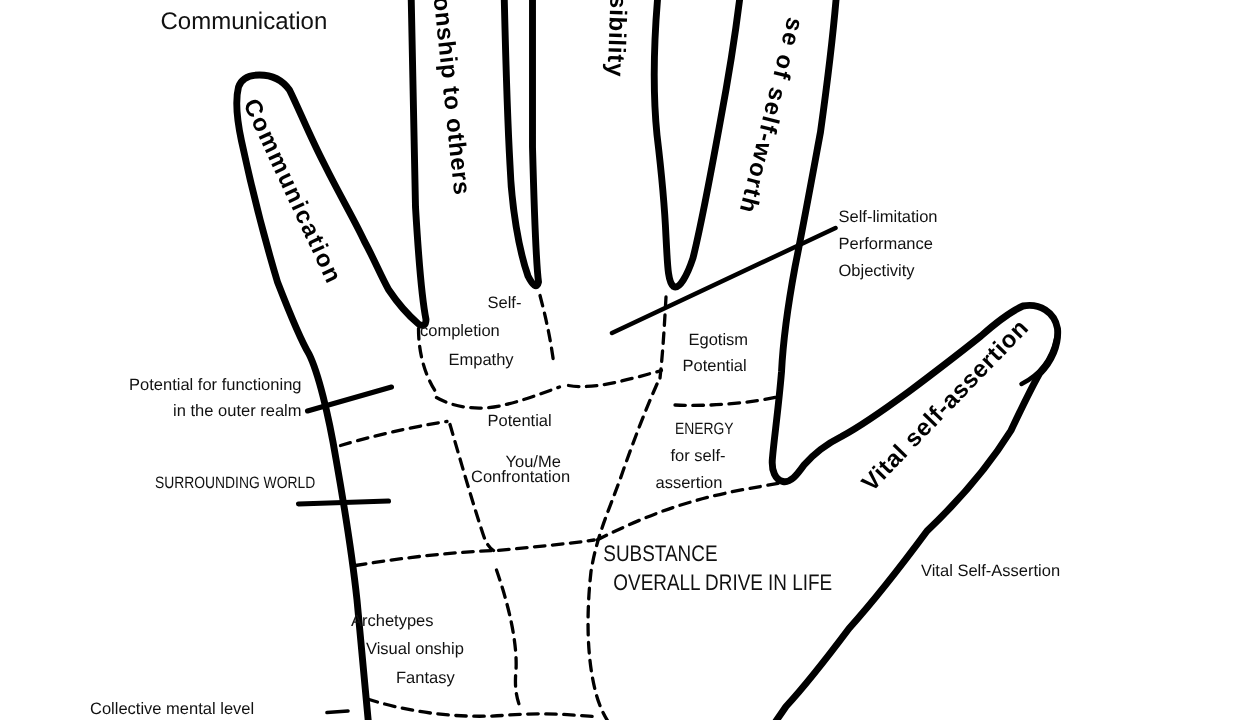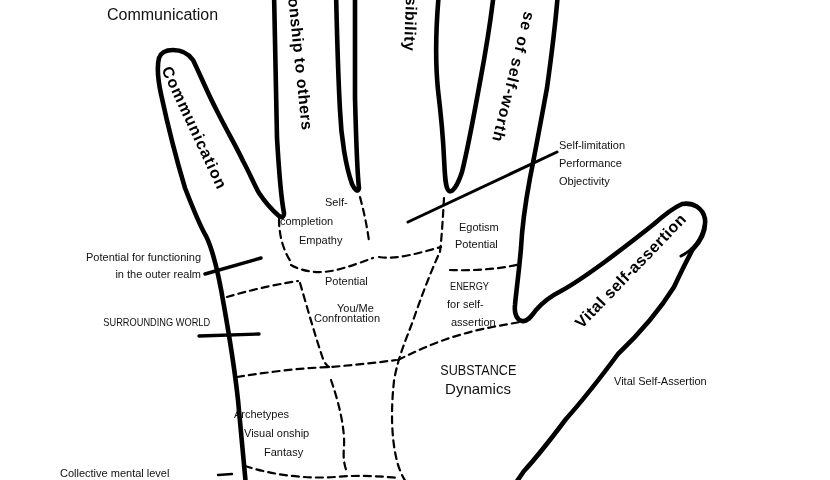--- a/index.html
+++ b/index.html
@@ -14,21 +14,21 @@
     font-size:11px;line-height:1.15;color:#111;
   }
   .rt{text-align:right;}
   .fing{
     position:absolute;z-index:2;white-space:nowrap;
     font-weight:bold;font-size:16px;letter-spacing:.5px;color:#000;
   }
   .cond{display:inline-block;transform:scaleX(.84);transform-origin:0 50%;}
   .cond-r{display:inline-block;transform:scaleX(.84);transform-origin:100% 50%;}
   .cond-c{display:inline-block;transform:scaleX(.84);transform-origin:50% 50%;}
-  .substance-block{position:absolute;z-index:2;width:166px;text-align:center;
+  .substance-block{position:absolute;z-index:2;width:166px;
     font-size:15px;line-height:18.5px;white-space:nowrap;}
 </style>
 </head>
 <body>
 
 <div class="stage">
 
   <svg width="830" height="480" viewBox="0 0 830 480">
 
     <path d="M 246,486
@@ -132,24 +132,24 @@
 
   <div class="lbl" style="left:459px;top:221px">Egotism</div>
   <div class="lbl" style="left:455px;top:238px">Potential</div>
 
   <div class="lbl" style="left:325px;top:275px">Potential</div>
   <div class="lbl" style="left:337px;top:302px">You/Me</div>
   <div class="lbl" style="left:314px;top:312px">Confrontation</div>
 
   <div class="lbl" style="left:450px;top:280px"><span class="cond">ENERGY</span></div>
   <div class="lbl" style="left:447px;top:298px">for self-</div>
-  <div class="lbl" style="left:451px;top:316px">assertion</div>
+  <div class="lbl" style="left:437px;top:316px">assertion</div>
 
   <div class="substance-block" style="left:395px;top:361px">
     <div><span class="cond-c">SUBSTANCE</span></div>
-    <div>Dynamics</div>
+    <div><span class="cond-c">OVERALL DRIVE IN LIFE</span></div>
   </div>
 
   <div class="lbl" style="left:234px;top:408px">Archetypes</div>
   <div class="lbl" style="left:244px;top:427px">Visual onship</div>
   <div class="lbl" style="left:264px;top:446px">Fantasy</div>
 
 </div>
 
 </body></html>

